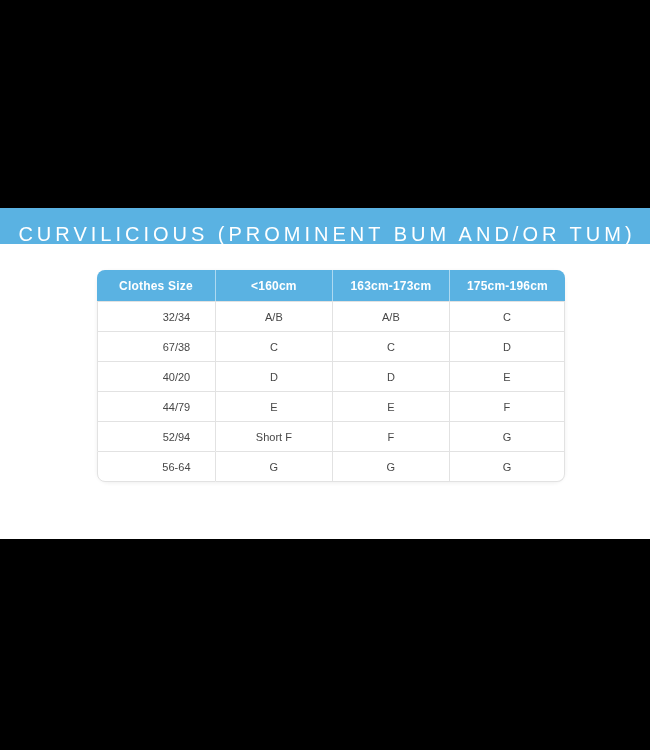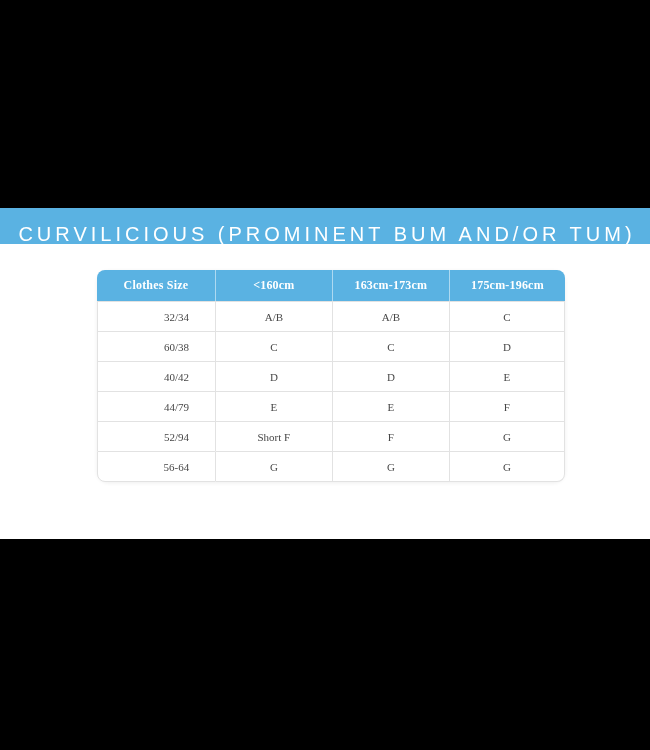--- a/index.html
+++ b/index.html
@@ -57,21 +57,20 @@
     top: 270px;
     width: 468px;
   }
   table.size-chart {
     width: 100%;
     border-collapse: separate;
     border-spacing: 0;
     table-layout: fixed;
     box-shadow: 0 1px 4px rgba(0,0,0,0.07);
     border-radius: 12px;
-    font-family: Liberation Serif, serif;
   }
   table.size-chart th {
     background: var(--accent, #5AB2E2);
     color: #ffffff;
     font-size: 12px;
     font-weight: bold;
     letter-spacing: 0.2px;
     height: 31px;
     text-align: center;
     vertical-align: middle;
@@ -132,27 +131,27 @@
       </tr>
     </thead>
     <tbody id="size-chart-body">
         <tr>
           <td>32/34</td>
           <td>A/B</td>
           <td>A/B</td>
           <td>C</td>
         </tr>
         <tr>
-          <td>60/38</td>
+          <td>67/38</td>
           <td>C</td>
           <td>C</td>
           <td>D</td>
         </tr>
         <tr>
-          <td>40/42</td>
+          <td>40/20</td>
           <td>D</td>
           <td>D</td>
           <td>E</td>
         </tr>
         <tr>
           <td>44/79</td>
           <td>E</td>
           <td>E</td>
           <td>F</td>
         </tr>

